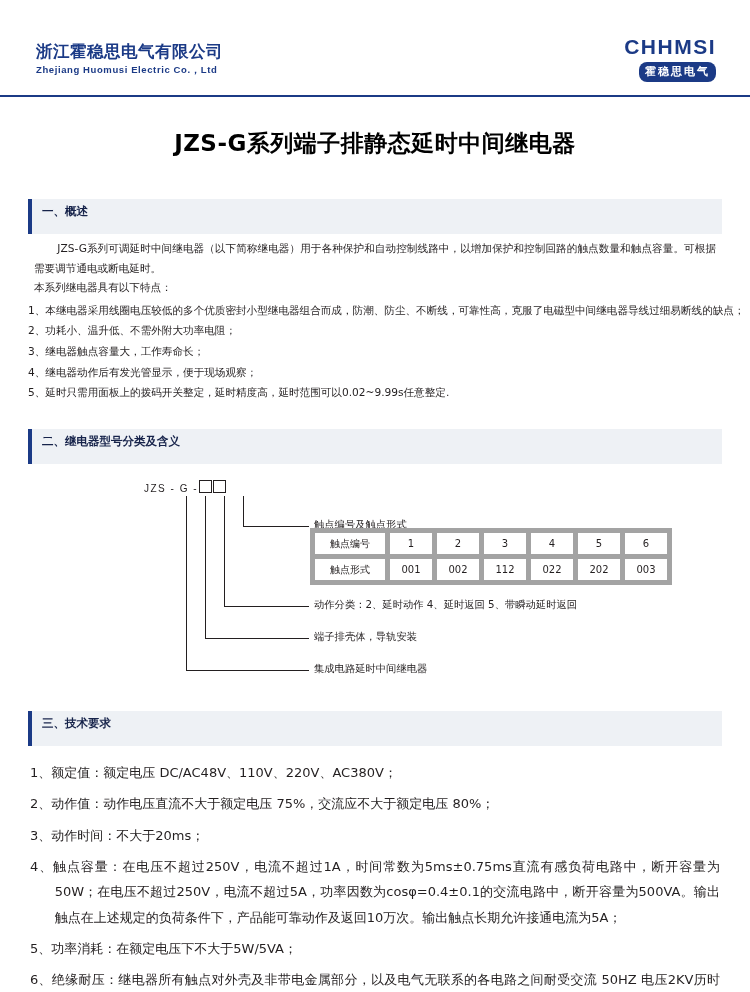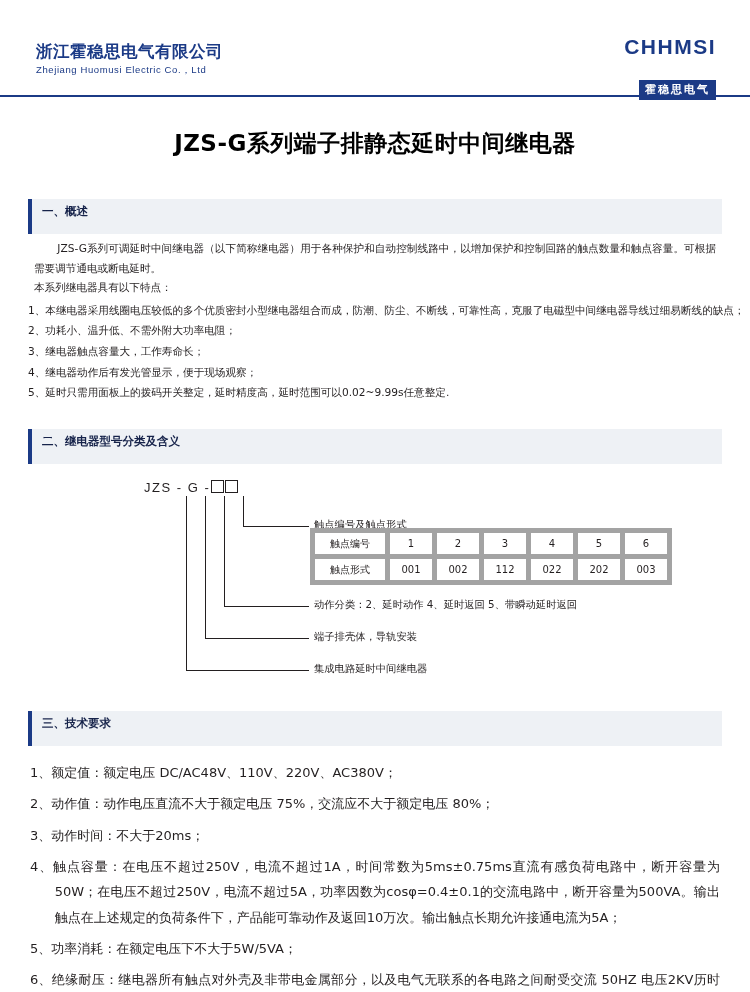--- a/index.html
+++ b/index.html
@@ -37,48 +37,49 @@
     font-weight: bold;
     color: #1b3a86;
     letter-spacing: 0.5px;
     font-family: "DejaVu Sans", "Liberation Sans", sans-serif;
   }
   .brand-en {
     position: absolute;
     left: 36px;
     top: 64px;
     font-size: 9.5px;
-    font-weight: normal;
+    font-weight: bold;
     color: #1b3a86;
     letter-spacing: 0.6px;
     font-family: "Liberation Sans", sans-serif;
   }
   .logo-wrap {
     position: absolute;
     right: 34px;
     top: 36px;
     text-align: right;
   }
   .logo-main {
     font-size: 21px;
     font-weight: bold;
     color: #1b3a86;
     letter-spacing: 1.5px;
     font-family: "Liberation Sans", sans-serif;
     line-height: 1;
   }
   .logo-sub {
-    margin-top: 23px;
+    margin-top: 5px;
     background: #1b3a86;
     color: #ffffff;
     font-size: 11px;
     letter-spacing: 2px;
     padding: 2px 6px 3px 6px;
     display: inline-block;
     font-weight: bold;
+    border-radius: 8px;
   }
   .header-rule {
     position: absolute;
     left: 0;
     right: 0;
     top: 95px;
     height: 2px;
     background: #1b3a86;
   }
 
@@ -134,21 +135,21 @@
   
   .diagram {
     position: relative;
     margin: 16px 28px 0 28px;
     height: 205px;
   }
   .model-code {
     position: absolute;
     left: 116px;
     top: 0;
-    font-size: 13px;
+    font-size: 10px;
     letter-spacing: 1.5px;
     color: #231f20;
     font-family: "Liberation Sans", sans-serif;
   }
   .box-sq {
     display: inline-block;
     width: 11px;
     height: 11px;
     border: 1px solid #231f20;
     margin-left: 1px;

